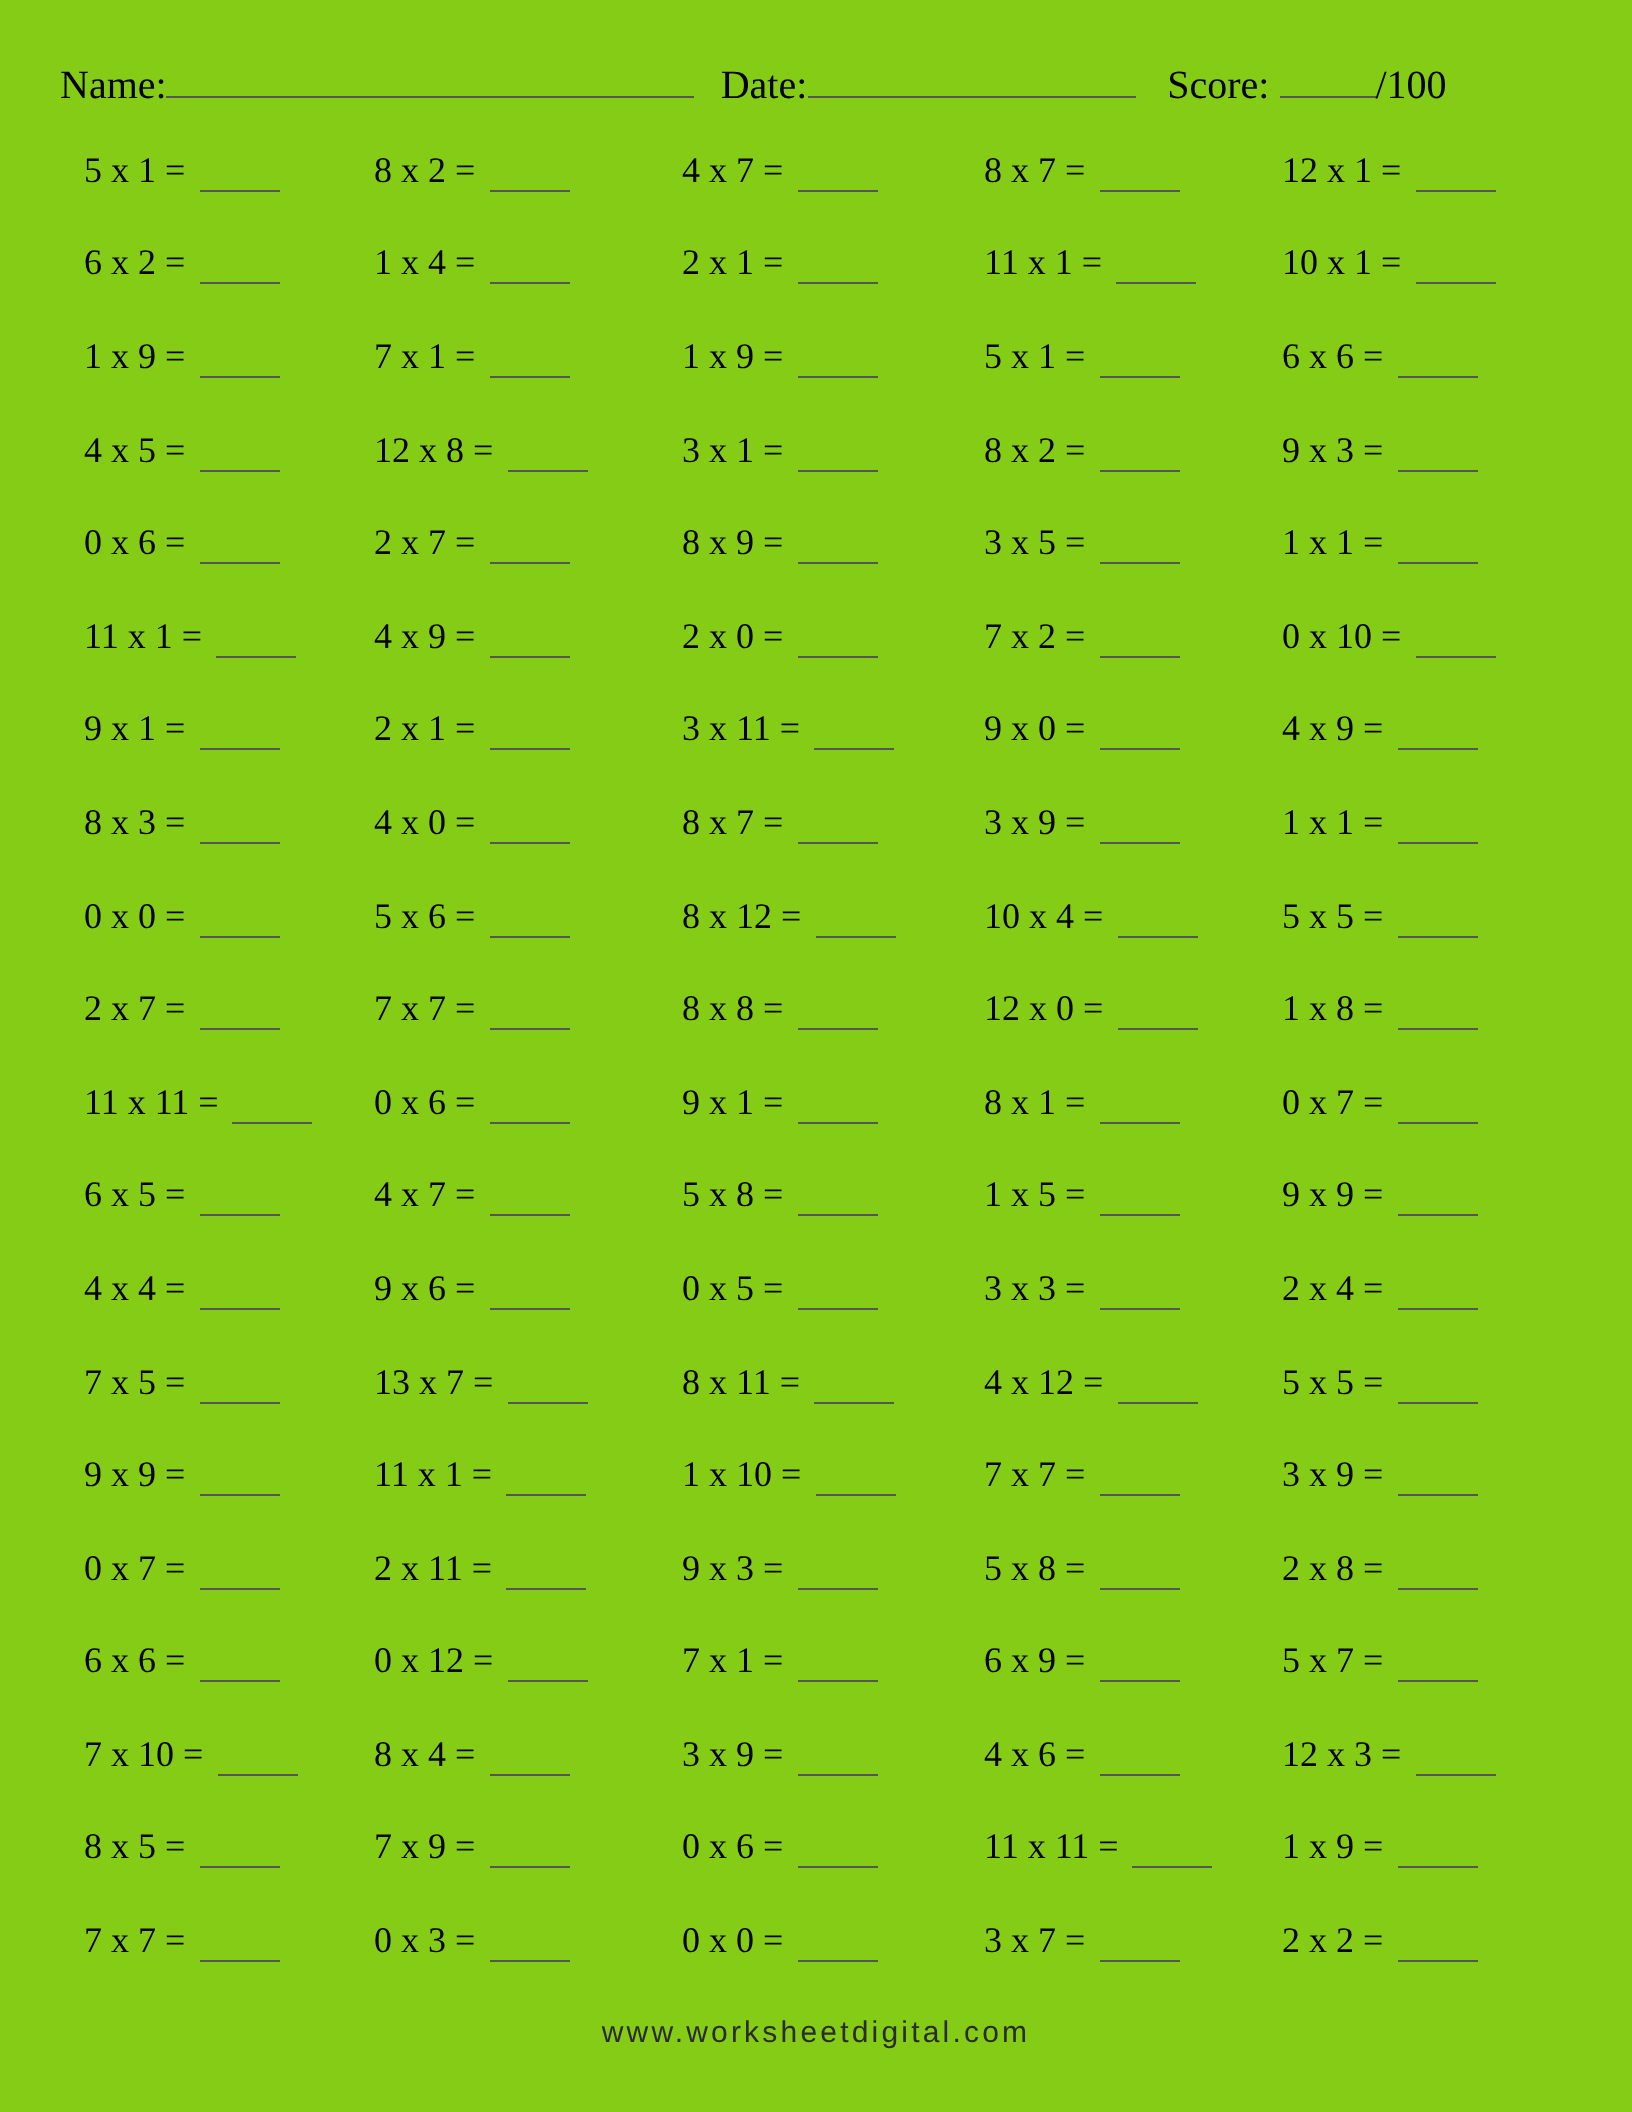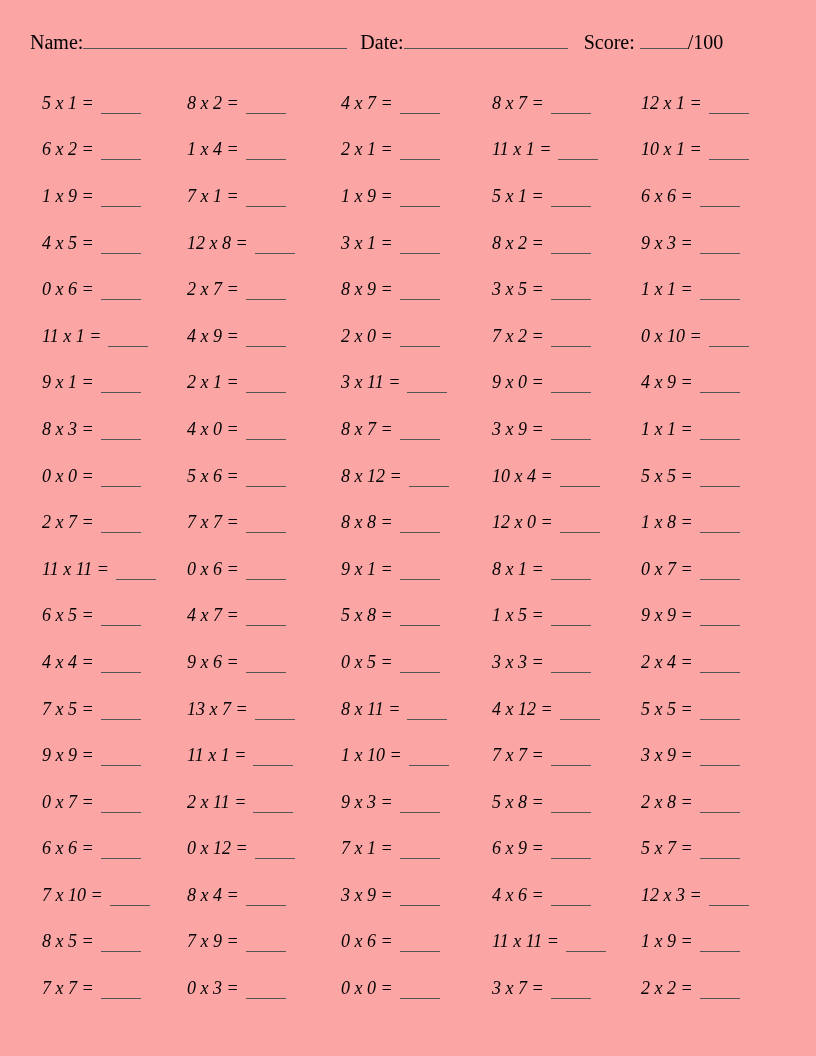--- a/index.html
+++ b/index.html
@@ -1,20 +1,20 @@
 <!DOCTYPE html>
 <html><head>
 <meta charset="utf-8">
 <style>
   html, body { margin: 0; padding: 0; background: #ffffff; }
   .page {
     position: relative;
     width: 816px;
     height: 1056px;
-    background: #fca5a5;
+    background: #84cc16;
     font-family: "Liberation Serif", serif;
     color: #000000;
     overflow: hidden;
   }
   
   .header {
     position: absolute;
     top: 30px;
     left: 30px;
     right: 72px;
@@ -28,29 +28,28 @@
     border-bottom: 1.5px solid #555;
     height: 18px;
   }
   .name-line  { width: 264px; }
   .date-line  { width: 164px; margin-right: 16px; }
   .score-line { width: 48px; }
   .hgap { width: 13px; }
   
   .grid {
     position: absolute;
-    top: 80px;
+    top: 62px;
     left: 42px;
     right: 28px;
     display: grid;
     grid-template-columns: 145px 154px 151px 149px auto;
     grid-auto-rows: 46.6px;
     align-items: center;
     font-size: 18px;
-    font-style: italic;
   }
   .cell { white-space: nowrap; }
   .blank {
     display: inline-block;
     width: 40px;
     border-bottom: 1.6px solid #555;
     height: 14px;
     margin-left: 7px;
     vertical-align: -5px;
   }
@@ -174,14 +173,15 @@
       <div class="cell"><span>0 x 6 =</span><span class="blank"></span></div>
       <div class="cell"><span>11 x 11 =</span><span class="blank"></span></div>
       <div class="cell"><span>1 x 9 =</span><span class="blank"></span></div>
       <div class="cell"><span>7 x 7 =</span><span class="blank"></span></div>
       <div class="cell"><span>0 x 3 =</span><span class="blank"></span></div>
       <div class="cell"><span>0 x 0 =</span><span class="blank"></span></div>
       <div class="cell"><span>3 x 7 =</span><span class="blank"></span></div>
       <div class="cell"><span>2 x 2 =</span><span class="blank"></span></div>
     </main>
 
+  <div class="footer">www.worksheetdigital.com</div>
 
 </div>
 
 </body></html>

